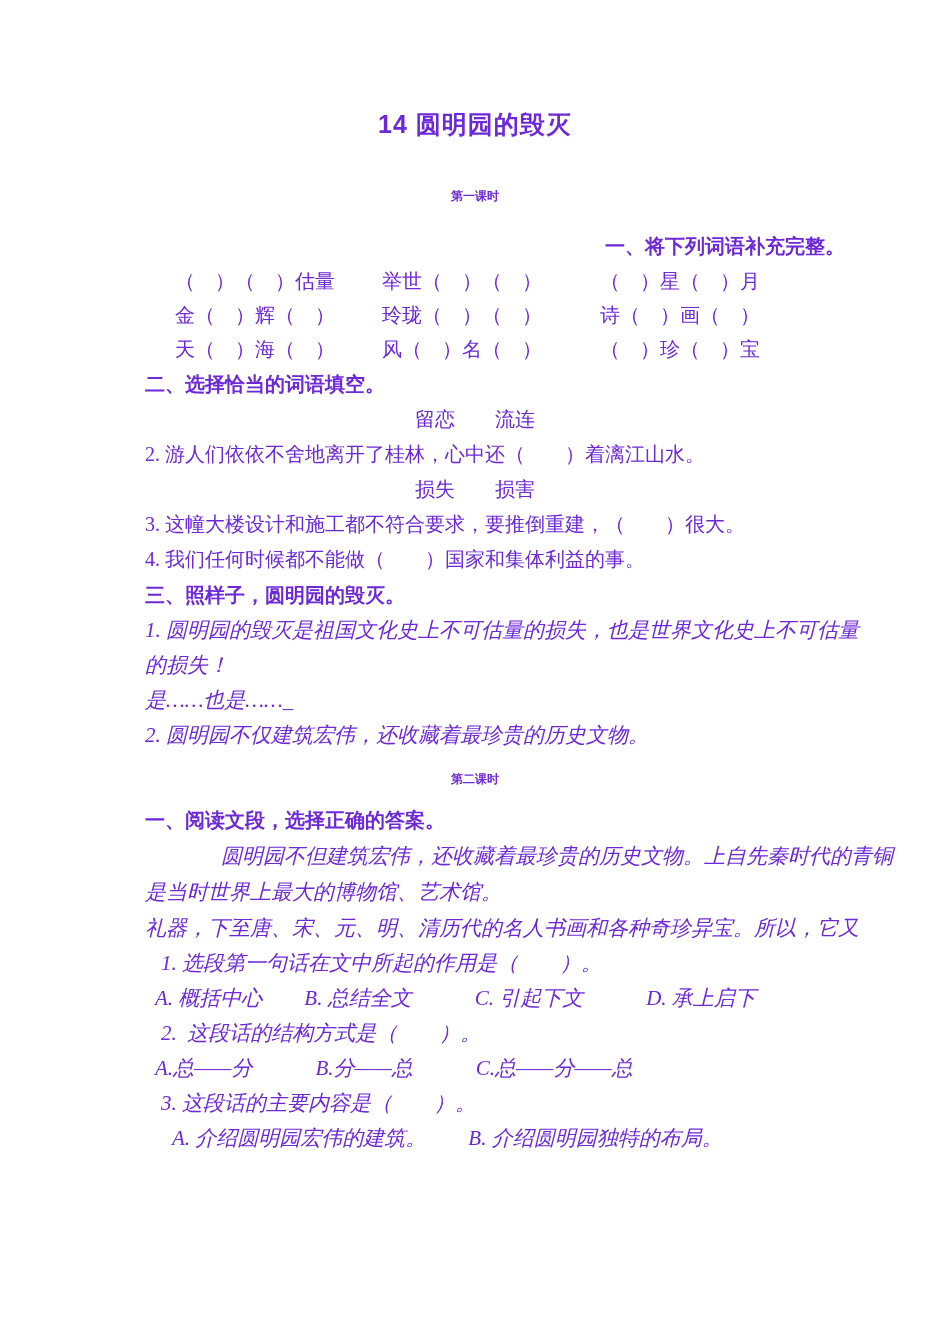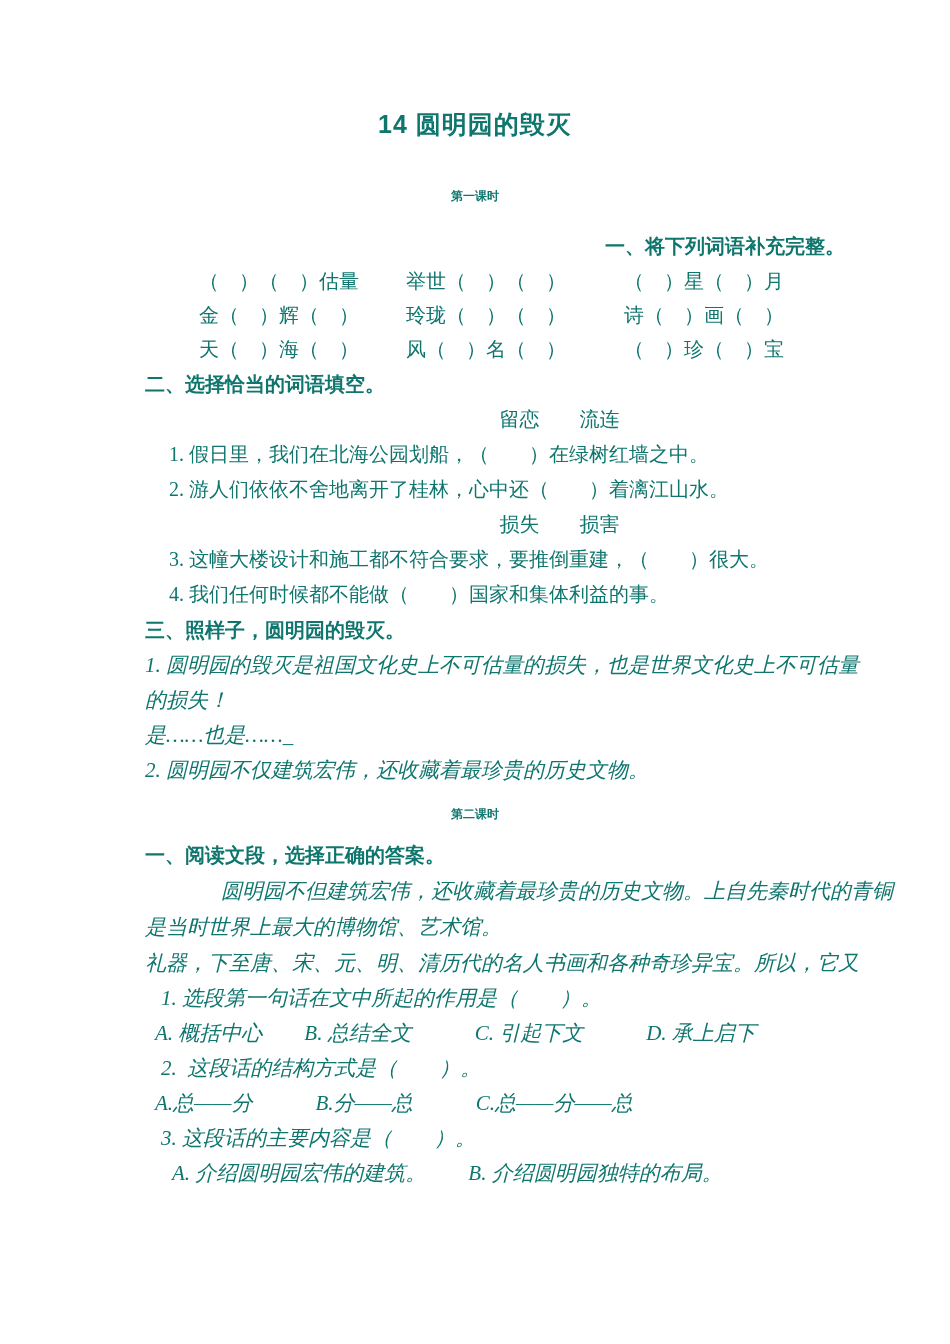--- a/index.html
+++ b/index.html
@@ -5,21 +5,21 @@
   html, body {
     margin: 0;
     padding: 0;
     background: #ffffff;
   }
   .page {
     position: relative;
     width: 950px;
     height: 1250px;
     background: #ffffff;
-    color: #0f766e;
+    color: #6d28d9;
     overflow: hidden;
     box-sizing: border-box;
     padding: 106px 105px 0 145px;
   }
   .line {
     line-height: 35px;
     white-space: pre;
   }
   
   .center {
@@ -42,21 +42,20 @@
   }
   .t-h {
     font-family: "Liberation Sans", sans-serif;
     font-weight: bold;
     font-size: 20px;
     line-height: 36px;
   }
   .t-song {
     font-family: "Liberation Serif", serif;
     font-size: 20px;
-    margin-left: 24px;
   }
   .t-kai {
     font-family: Liberation Serif, serif;
     font-style: italic;
     font-size: 21px;
   }
   .mt-title { margin-top: 36px; }
   .mt-sec   { margin-top: 14px; text-align: right; }
   .mt-s2    { margin-top: 8px; }
   .mt-h2    { margin-top: 5px; }
@@ -105,21 +104,20 @@
     <span class="col3">诗（　）画（　）</span>
   </div>
   <div class="word-row t-song">
     <span class="col1">天（　）海（　）</span>
     <span class="col2">风（　）名（　）</span>
     <span class="col3">（　）珍（　）宝</span>
   </div>
 
   <div class="line t-h">二、选择恰当的词语填空。</div>
   <div class="line t-song center">留恋　　流连</div>
-  <div class="line t-song">1. 假日里，我们在北海公园划船，（　　）在绿树红墙之中。</div>
   <div class="line t-song">2. 游人们依依不舍地离开了桂林，心中还（　　）着漓江山水。</div>
   <div class="line t-song center">损失　　损害</div>
   <div class="line t-song">3. 这幢大楼设计和施工都不符合要求，要推倒重建，（　　）很大。</div>
   <div class="line t-song">4. 我们任何时候都不能做（　　）国家和集体利益的事。</div>
 
   <div class="line t-h">三、照样子，圆明园的毁灭。</div>
   <div class="line t-kai">1. 圆明园的毁灭是祖国文化史上不可估量的损失，也是世界文化史上不可估量</div>
   <div class="line t-kai">的损失！</div>
   <div class="line t-kai">是……也是……_</div>
   <div class="line t-kai">2. 圆明园不仅建筑宏伟，还收藏着最珍贵的历史文物。</div>

